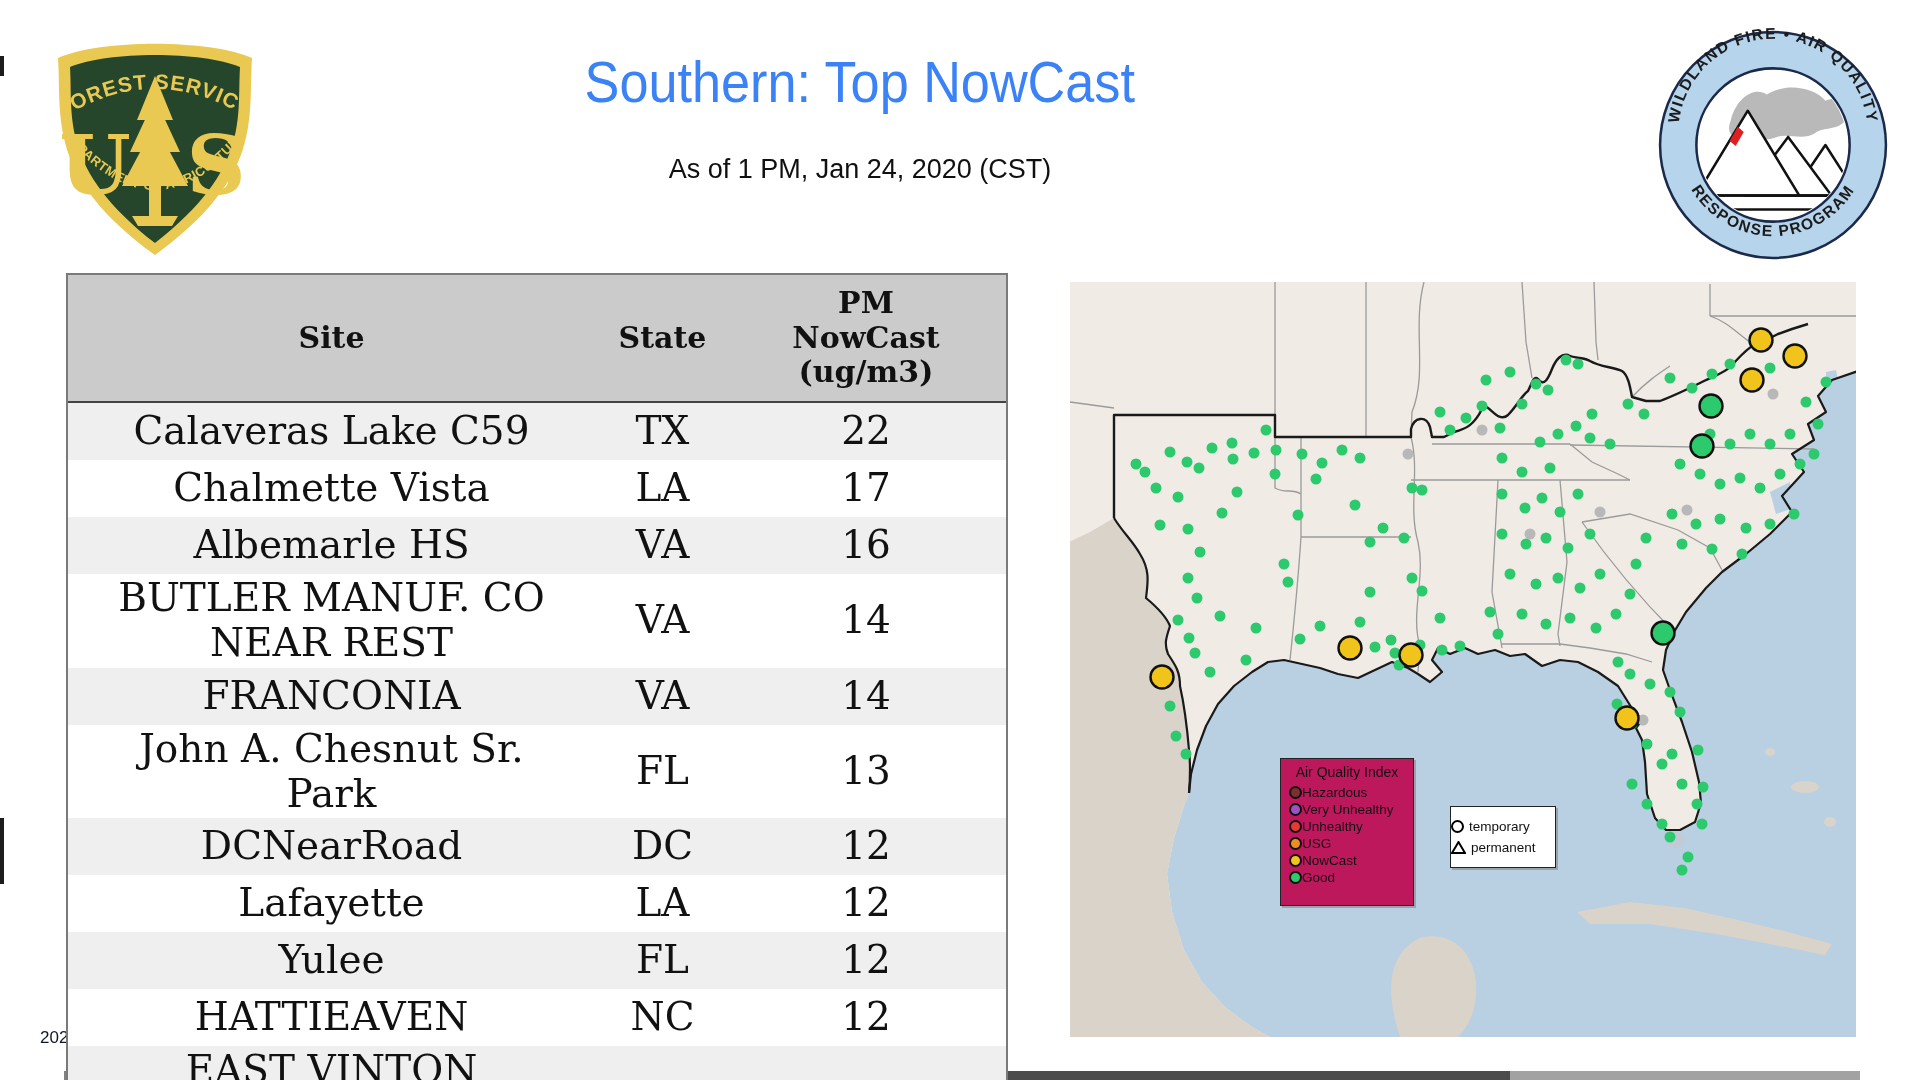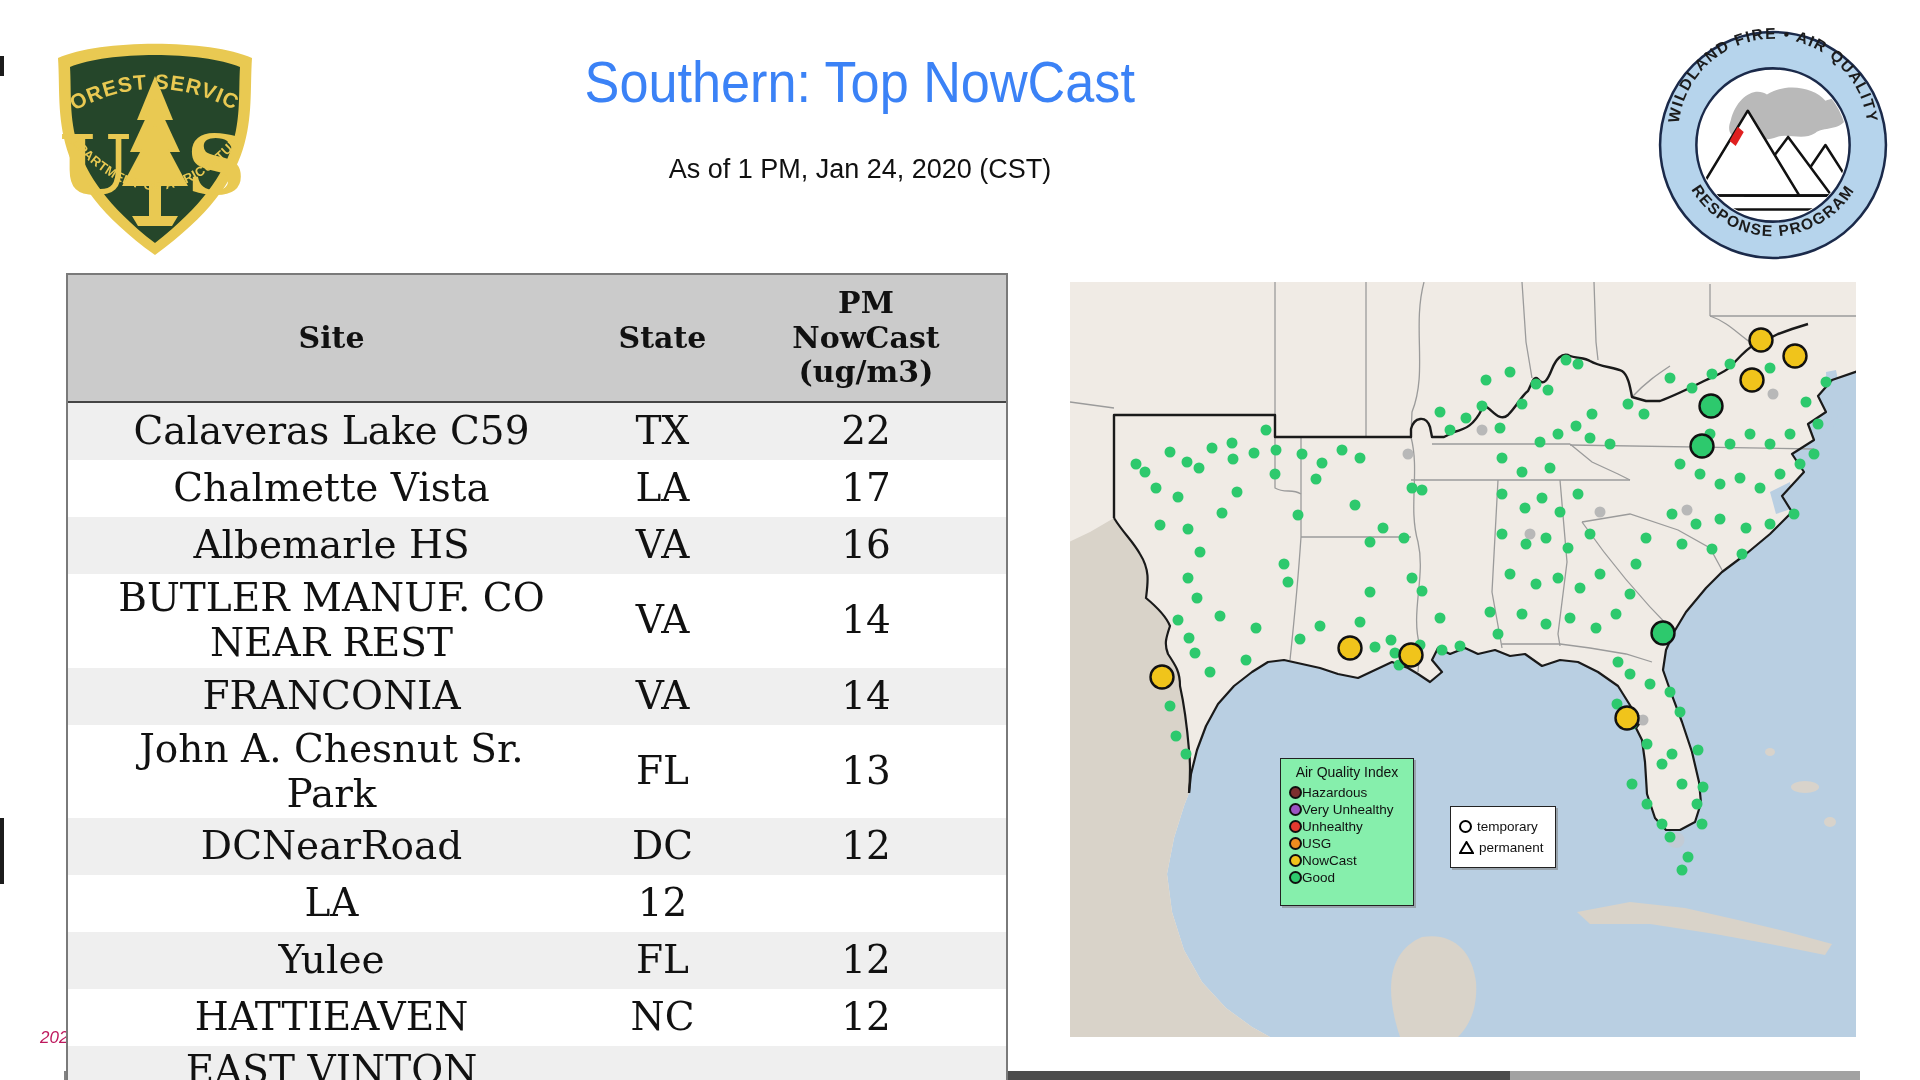--- a/index.html
+++ b/index.html
@@ -22,42 +22,42 @@
            font-weight:bold;font-size:30px;}
   .pm-head .hcell{line-height:1.15;}
   .pm-head .hcell.pm{max-width:170px;margin:0 auto;}
   .pm-row{display:grid;grid-template-columns:527px 135px 272px;min-height:57px;
           align-items:center;text-align:center;font-size:39px;line-height:1.15;}
   .pm-row:nth-child(odd){background:#efefef;}
   .pm-row:nth-child(even){background:#ffffff;}
   .pm-row .site{padding:2px 40px;}
   .pm-row.tall{min-height:88px;}
 
-  .footer-partial{position:absolute;left:40px;top:1028px;font-size:17px;color:#be185d;z-index:1;font-style:italic;}
+  .footer-partial{position:absolute;left:40px;top:1028px;font-size:17px;color:#0f172a;z-index:1;}
 
   
   .bar{position:absolute;height:9px;top:1071px;}
   .bar.b1{left:64px;width:944px;background:#828282;}
   .bar.b2{left:1008px;width:502px;background:#4c4c4c;}
   .bar.b3{left:1510px;width:350px;background:#a2a2a2;}
   .edge-sliver{position:absolute;left:0;width:4px;background:#1c1c1c;}
 
   
   .map-wrap{position:absolute;left:1070px;top:282px;width:786px;height:755px;}
 
-  .aqi-legend{position:absolute;left:1280px;top:758px;width:134px;height:148px;background:#86efac;
+  .aqi-legend{position:absolute;left:1280px;top:758px;width:134px;height:148px;background:#be185d;
               border:1.5px solid #222;box-shadow:2px 2px 0 #98a3ac;z-index:5;box-sizing:border-box;}
   .aqi-title{font-size:14px;text-align:center;margin-top:5px;}
   .aqi-items{margin-top:3px;}
   .aqi-item{display:flex;align-items:center;padding:2px 0 0 8px;font-size:13.5px;}
   .aqi-dot{width:13px;height:13px;border-radius:50%;border:2px solid #101010;box-sizing:border-box;flex:0 0 13px;}
 
   .sym-legend{position:absolute;left:1450px;top:806px;width:106px;height:62px;background:#fff;
               border:1.5px solid #222;box-shadow:2px 2px 0 #98a3ac;z-index:5;box-sizing:border-box;
-              display:flex;flex-direction:column;justify-content:center;padding-left:8px;}
+              display:flex;flex-direction:column;justify-content:center;}
   .sym-item{display:flex;align-items:center;gap:5px;font-size:13.5px;height:21px;}
   .sym-circle{width:13px;height:13px;border:2px solid #000;border-radius:50%;box-sizing:border-box;flex:0 0 13px;}
 
   .logo{position:absolute;}
 </style>
 </head>
 <body>
 
 <svg class="logo" style="left:40px;top:26px;" width="230" height="235" viewBox="0 0 230 235">
   <path d="M18,32 C60,13 170,13 212,32 C208,92 224,150 115,229 C6,150 22,92 18,32 Z" fill="#e9c952"></path>
@@ -162,20 +162,21 @@
         <div class="site">John A. Chesnut Sr. Park</div>
         <div class="state">FL</div>
         <div class="value">13</div>
       </div>
       <div class="pm-row">
         <div class="site">DCNearRoad</div>
         <div class="state">DC</div>
         <div class="value">12</div>
       </div>
       <div class="pm-row">
+        <div class="site">Lafayette</div>
         <div class="state">LA</div>
         <div class="value">12</div>
       </div>
       <div class="pm-row">
         <div class="site">Yulee</div>
         <div class="state">FL</div>
         <div class="value">12</div>
       </div>
       <div class="pm-row">
         <div class="site">HATTIEAVEN</div>

